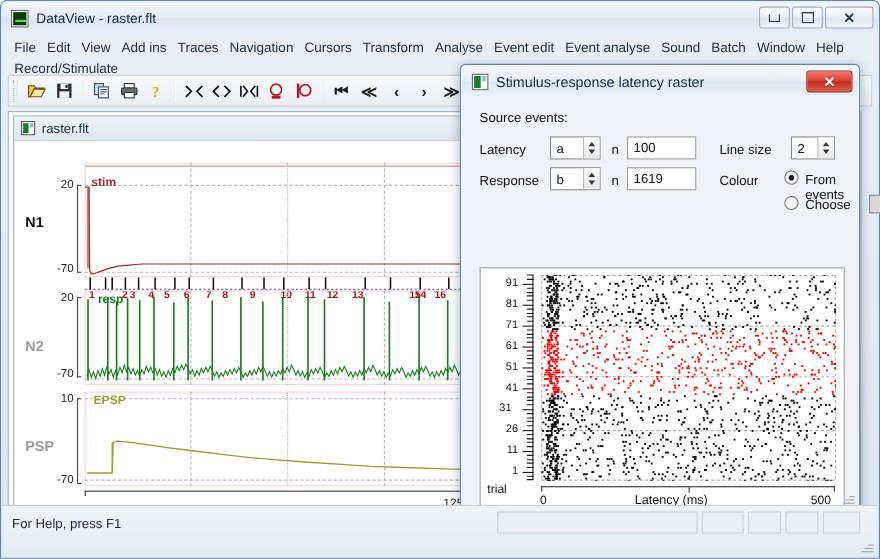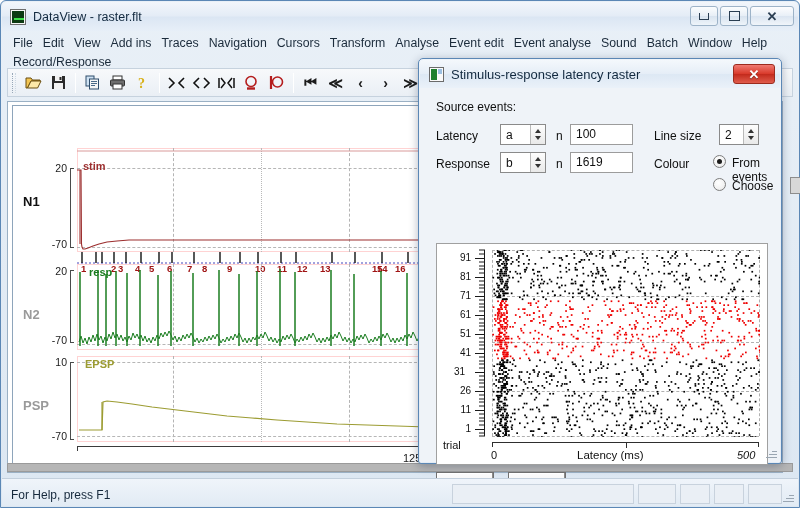--- a/index.html
+++ b/index.html
@@ -188,21 +188,21 @@
     position: absolute; height: 23px; background: linear-gradient(180deg,#fcfcfc 0%,#ececec 100%);
     border: 1px solid #6f6f6f; font-size: 12px; color: #101010;
     display: flex; align-items: center; justify-content: center;
     box-shadow: inset -1px -1px 0 #8b8b8b, inset 1px 1px 0 #fff;
   }
   #dlg-resize { position: absolute; right: 3px; bottom: 3px; width: 12px; height: 12px; }
   #dlg-resize i { position:absolute; right:0; background:#9aa6b2; height:1px; transform-origin: right center;}
 
   
   #statusbar {
-    position: absolute; left: 1px; right: 1px; bottom: 1px; height: 28px;
+    position: absolute; left: 1px; right: 1px; bottom: 1px; height: 47px;
     background: linear-gradient(180deg,#eff4fa 0%,#e2ebf4 100%);
     border-top: 1px solid #c3d0dd;
     margin-top: 43px;
   }
   #status-text { position: absolute; left: 9px; top: 9px; font-size: 12px; color: #16293c; }
   .status-pane { position: absolute; top: 5px; height: 20px; border: 1px solid #c8d2dd; background: #eaeff5; }
   #status-grip { position: absolute; right: 4px; bottom: 3px; width: 12px; height: 12px; }
   #status-grip i { position: absolute; right: 0; height: 1px; background: #9aa6b2; }
   #mdi-bottom-bar { position:absolute; left:6px; right:6px; bottom:35px; height:9px; background:#b6b6b6; border:1px solid #9a9a9a; }
 </style>
@@ -222,21 +222,21 @@
           <span class="glyph-max"></span>
         </div>
       <div class="win-btn close">
           <span class="glyph-close">✕</span>
         </div>
     </div>
   </div>
 
   <div id="menubar">
     <span class="menu-item">File</span><span class="menu-item">Edit</span><span class="menu-item">View</span><span class="menu-item">Add ins</span><span class="menu-item">Traces</span><span class="menu-item">Navigation</span><span class="menu-item">Cursors</span><span class="menu-item">Transform</span><span class="menu-item">Analyse</span><span class="menu-item">Event edit</span><span class="menu-item">Event analyse</span><span class="menu-item">Sound</span><span class="menu-item">Batch</span><span class="menu-item">Window</span><span class="menu-item">Help</span><br>
-    <span class="menu-item">Record/Response</span>
+    <span class="menu-item">Record/Stimulate</span>
   </div>
 
   <div id="toolbar">
     <div class="tb-grip"></div>
 
     <div class="tb-btn">
       <svg width="17" height="15" viewBox="0 0 17 15">
           <path d="M1 13V3h5l1.5 2H15v1H6L2.5 13z" fill="#f3c552" stroke="#6b4f10" stroke-width="1"></path>
           <path d="M2.5 13L6 6h10l-3.4 7z" fill="#fde9a8" stroke="#6b4f10" stroke-width="1"></path>
         </svg>
@@ -301,20 +301,24 @@
     <div class="tb-btn tb-nav">⏮</div>
     <div class="tb-btn tb-nav">≪</div>
     <div class="tb-btn tb-nav">‹</div>
     <div class="tb-btn tb-nav">›</div>
     <div class="tb-btn tb-nav">≫</div>
   </div>
 
   <div id="mdi-area">
 
     <div id="child-window">
+      <div id="child-title">
+        <span id="child-icon"></span>
+        <span id="child-title-text">raster.flt</span>
+      </div>
 
       <div id="chart-canvas">
 
         <div class="trace-label active" style="left:8px; top:64px;">N1</div>
         <div class="axis-num" style="left:30px; top:32px; width:22px;">20</div>
         <div class="axis-num" style="left:26px; top:108px; width:26px;">-70</div>
         <div class="yaxis-bar" style="left:55px; top:38px; height:80px;"></div>
 
         <div class="plot-frame" style="left:62px; top:18px; width:350px; height:104px;"></div>
         <div class="vgrid" style="left:158px; top:18px; height:104px;"></div>
@@ -2551,21 +2555,21 @@
                 <rect x="216.3" y="-0.8" width="1.7" height="1.7" fill="#000000"></rect>
                 <rect x="28.6" y="-0.8" width="1.7" height="1.7" fill="#000000"></rect>
               </g>
           </svg>
 
           <div id="r-xaxis" style="left:55px; top:198px; width:267px;">
             <span class="midtick"></span>
           </div>
           <div class="r-trial" style="left:6px; top:195px;">trial</div>
           <div class="r-xnum" style="left:54px; top:205px;">0</div>
-          <div class="r-xnum" style="left:300px; top:205px;font-style:italic;">500</div>
+          <div class="r-xnum" style="left:300px; top:205px;">500</div>
           <div class="r-xlabel" style="left:140px; top:205px;">Latency (ms)</div>
         </div>
       </div>
 
       <div class="dlg-btn" style="left:16px; top:384px; width:58px;">OK</div>
       <div class="dlg-btn" style="left:88px; top:384px; width:58px;">Copy</div>
 
       <div id="dlg-resize">
         <i style="bottom:1px; width:11px;"></i>
           <i style="bottom:4px; width:8px;"></i>

